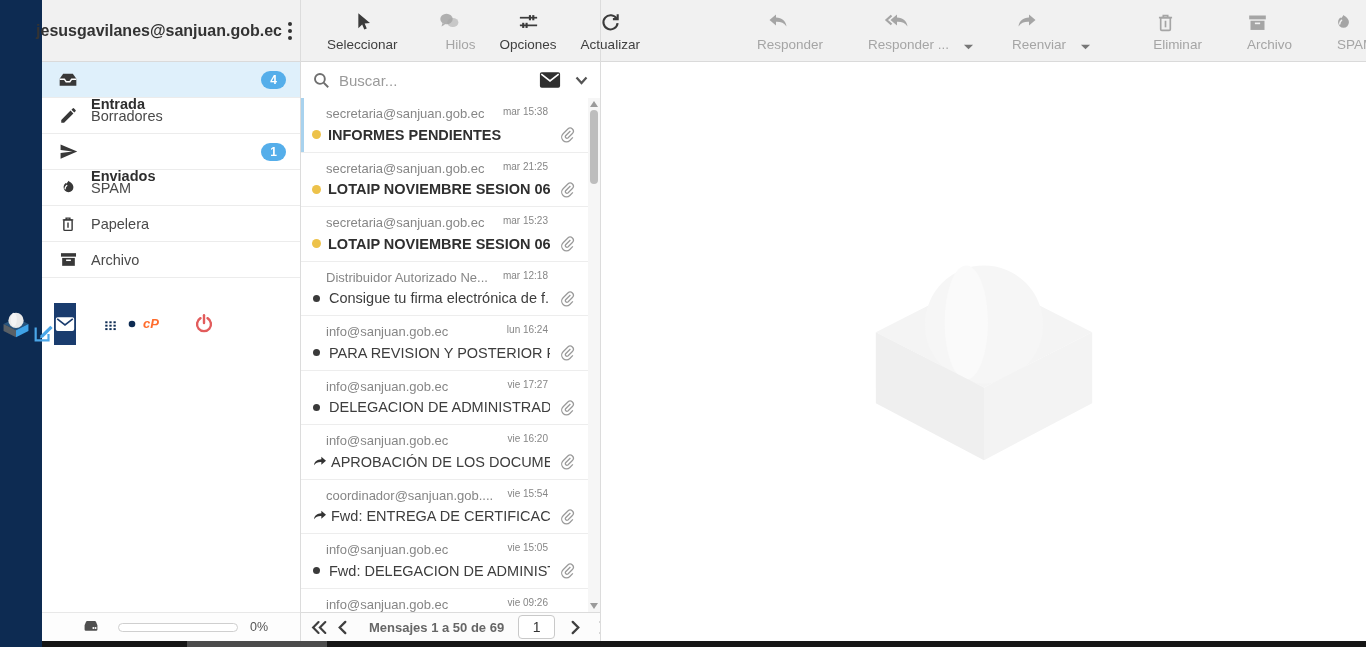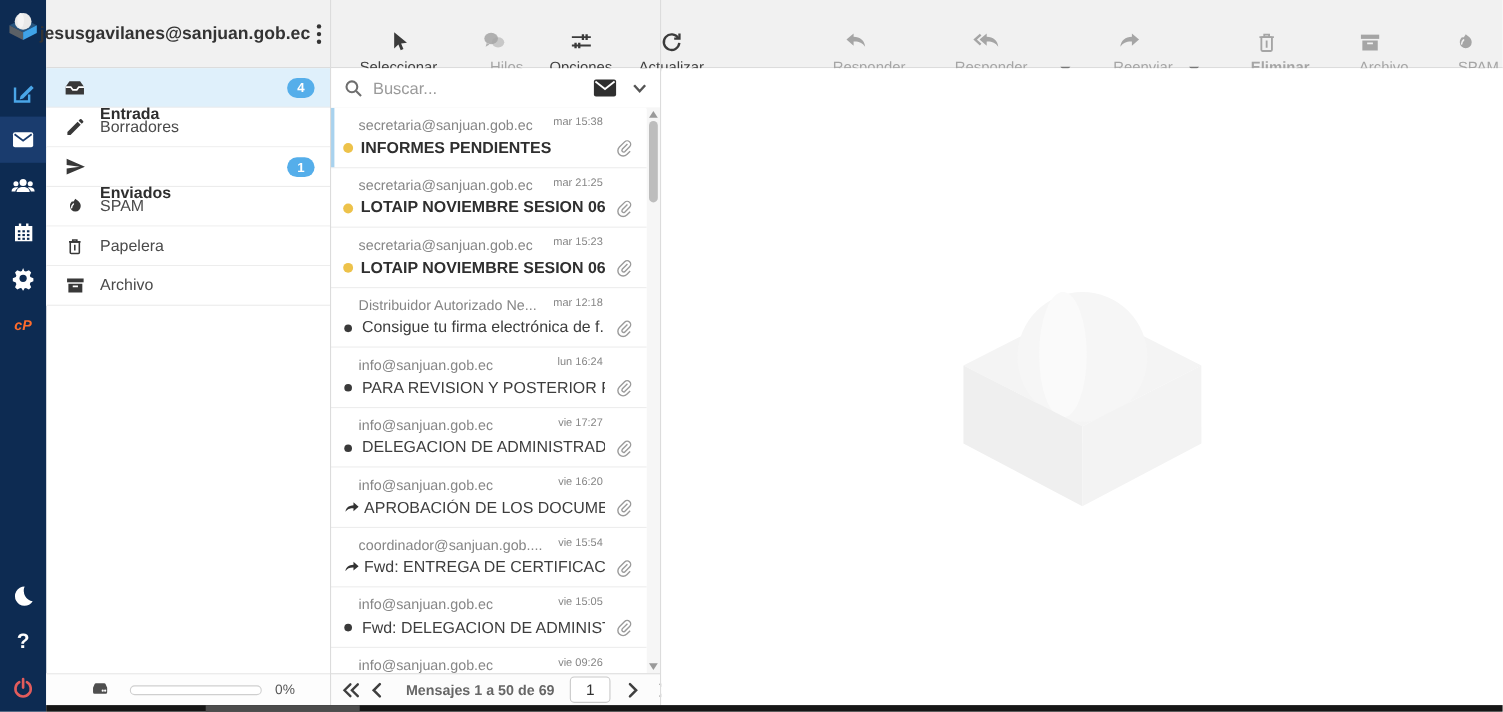--- a/index.html
+++ b/index.html
@@ -1,21 +1,21 @@
 <!DOCTYPE html>
 <html><head>
 <meta charset="utf-8">
 <style>
   * { margin:0; padding:0; box-sizing:border-box; }
   html,body { width:1366px; height:647px; overflow:hidden; background:#fff;
               font-family:"Liberation Sans", sans-serif; }
 
   
   .rail { position:absolute; left:0; top:0; width:42px; height:647px; background:#0d2b52;
-          display:flex; flex-direction:column; align-items:center; }
+          display:flex; align-items:center; }
   .rail-logo { width:42px; height:46px; display:flex; align-items:center; justify-content:center; cursor:pointer; }
   .rail-btn { width:42px; height:42px; display:flex; align-items:center; justify-content:center;
               color:#fff; cursor:pointer; }
   .rail-btn.compose { color:#4aa6e8; margin-top:18px; }
   .rail-btn.active { background:#1a3c6e; }
   .rail-spacer { flex:1; }
   .cp-label { color:#ff6c2c; font-weight:bold; font-style:italic; font-size:13px; }
   .help-label { color:#fff; font-weight:bold; font-size:19px; }
 
   
@@ -40,21 +40,21 @@
 
   .quota { position:absolute; left:42px; top:612px; width:258px; height:29px;
            border-top:1px solid #e8e8e8; display:flex; align-items:center; padding-left:38px; background:#fdfdfd; }
   .quota .qicon { color:#555; margin-right:16px; display:flex; }
   .quota .qbar { width:120px; height:9px; border:1px solid #cfcfcf; border-radius:5px; background:#fff; }
   .quota .qpct { font-size:12.5px; color:#555; margin-left:12px; }
 
   
   .toolbar { position:absolute; left:300px; top:0; width:1066px; height:62px; background:#f1f1f1;
              border-bottom:1px solid #dadada; }
-  .tb-group { position:absolute; top:16px; height:68px; display:flex; align-items:flex-start; }
+  .tb-group { position:absolute; top:0; height:68px; display:flex; align-items:flex-start; }
   .tb-left  { left:0; padding-left:20px; gap:10px; }
   .tb-right { left:300px; padding-left:126px; gap:7px; }
   .tb-item { display:flex; flex-direction:column; align-items:center; padding:9px 7px 0 7px;
              cursor:pointer; color:#3b3b3b; }
   .tb-item .tb-ico { height:26px; display:flex; align-items:center; justify-content:center; }
   .tb-item .tb-label { font-size:13.5px; color:#404040; margin-top:2px; white-space:nowrap; }
   .tb-item.disabled { color:#a5a5a5; cursor:default; }
   .tb-item.disabled .tb-label { color:#a5a5a5;padding-left:24px; }
   .tb-item.strong .tb-label { color:#111; font-weight:bold; }
   .tb-item.strong { color:#1a1a1a; }
@@ -383,21 +383,21 @@
         </svg>
       </span>
       <span class="tb-label">Reenviar</span>
     </div>
     <span class="tb-caret">
       <svg width="11" height="8" viewBox="0 0 12 8" fill="currentColor">
           <path d="M1 1.5 l5 5 5-5z"></path>
         </svg>
     </span>
 
-    <div class="tb-item disabled" style="margin-left:8px;font-weight:bold;">
+    <div class="tb-item disabled" style="margin-left:24px;">
       <span class="tb-ico">
         <svg width="21" height="21" viewBox="0 0 24 24" fill="none" stroke="currentColor" stroke-width="1.9">
           <path d="M4.5 6.5 h15 M9.5 6 V4 h5 v2"></path>
           <rect x="6.5" y="6.5" width="11" height="14.5" rx="1.2"></rect>
           <line x1="12" y1="10" x2="12" y2="17.5"></line>
         </svg>
       </span>
       <span class="tb-label">Eliminar</span>
     </div>
 

